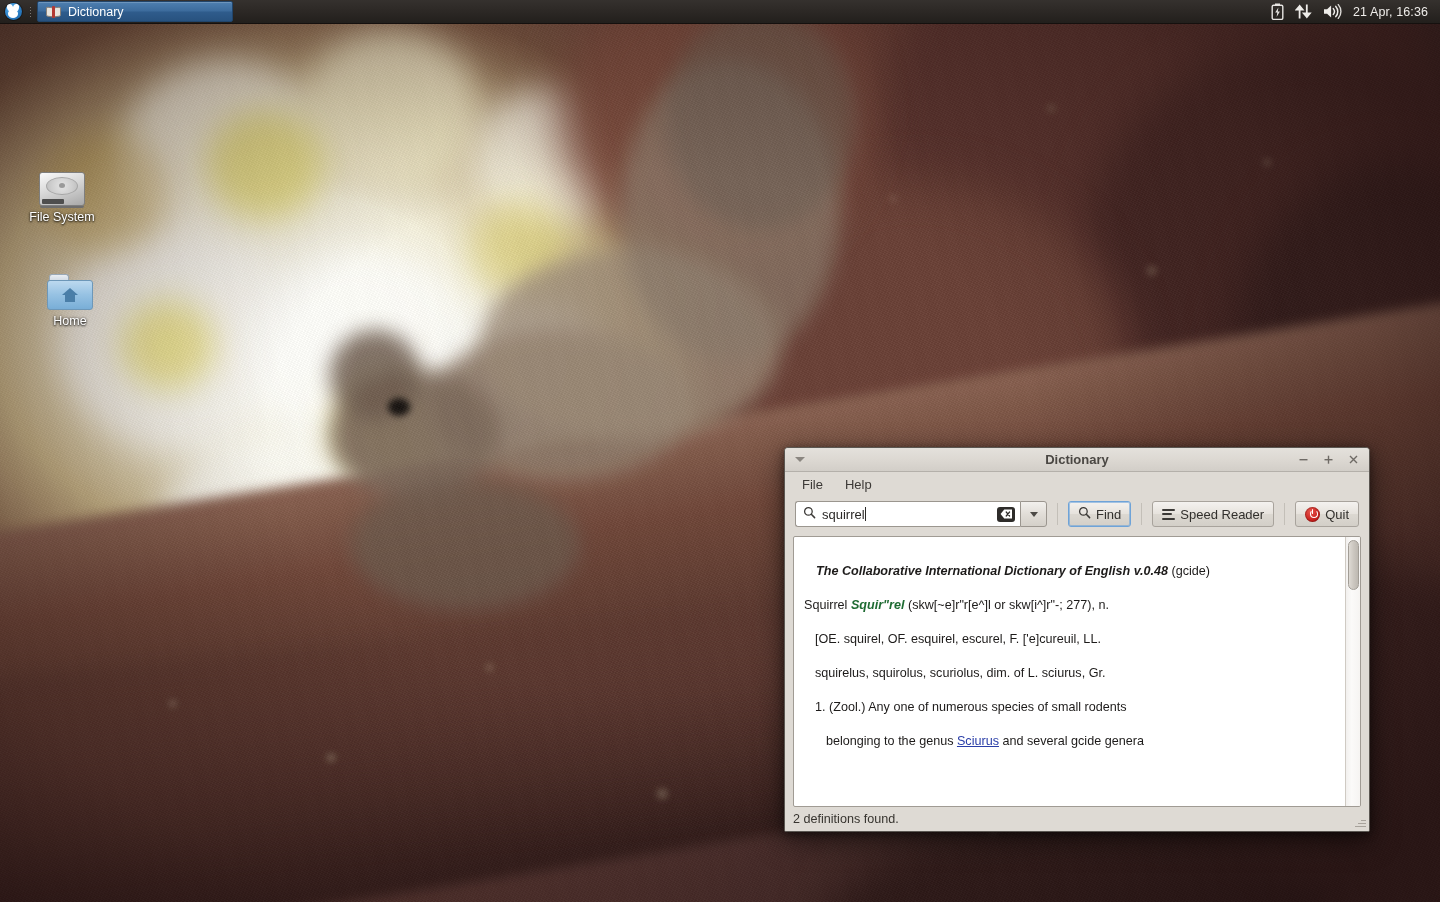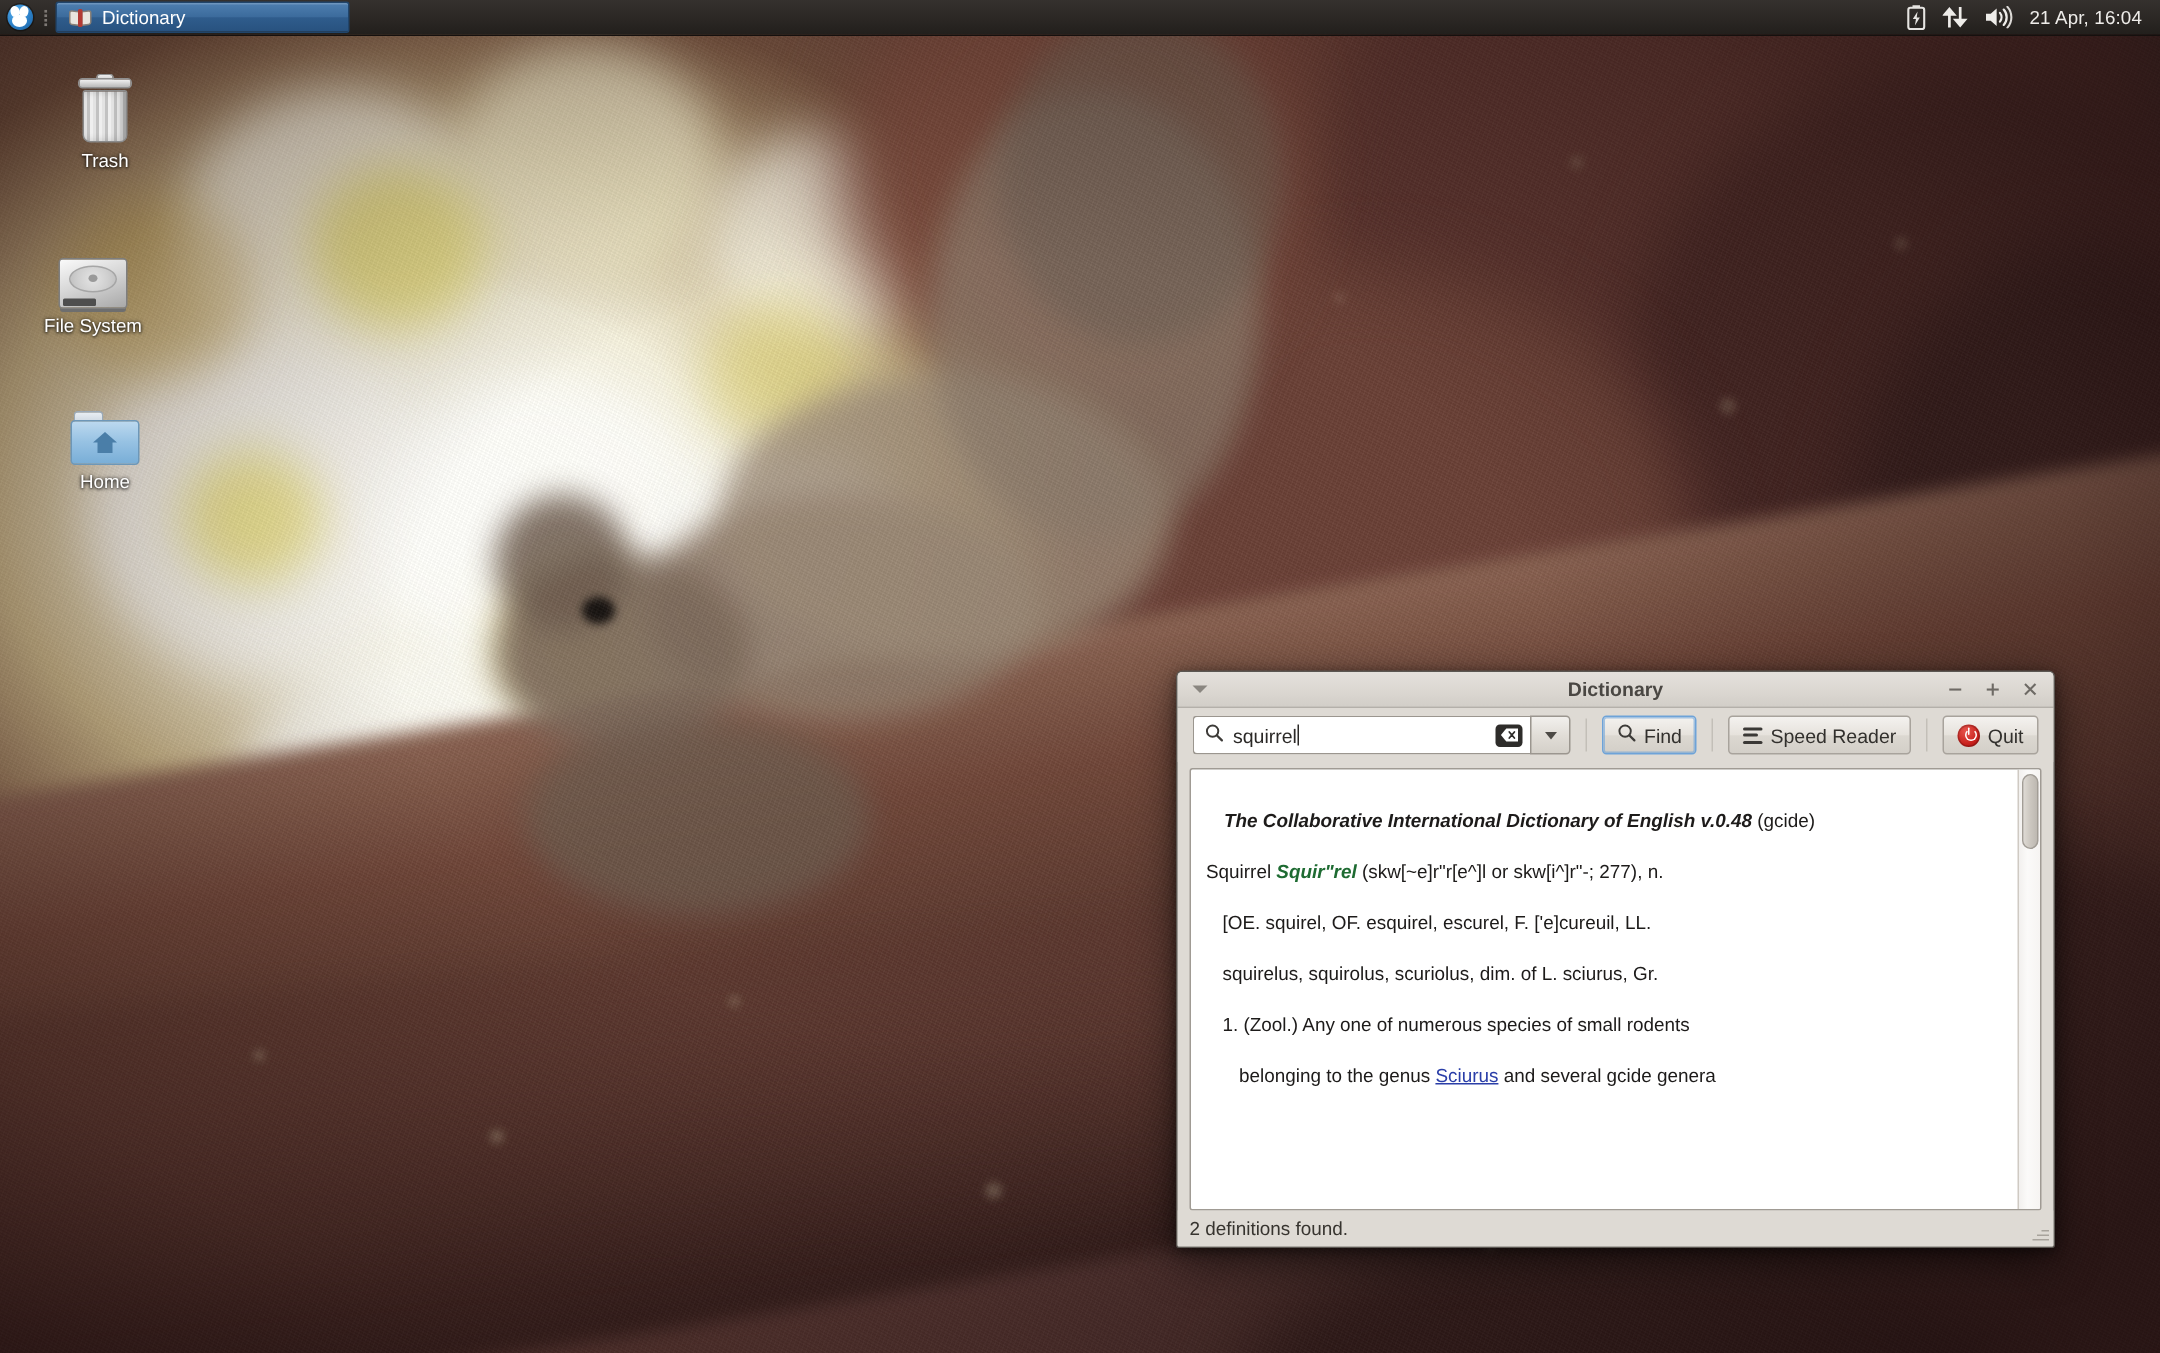--- a/index.html
+++ b/index.html
@@ -419,30 +419,20 @@
     <div class="sq" style="left:665px; top:10px;  width:190px; height:220px; background:#6f6054; opacity:.62;"></div>
     <div class="sq" style="left:350px; top:480px; width:230px; height:130px; background:#6b5a4d; opacity:.75;"></div>
     <div class="sq" style="left:330px; top:330px; width:90px;  height:90px;  background:#6d5b4d; opacity:.85;"></div>
     <div class="sq" style="left:388px; top:398px; width:22px;  height:18px;  background:#14100e; opacity:.95; filter:blur(3px);"></div>
   </div>
 
   <div class="wp-layer speckle"></div>
   <div class="wp-layer grain"></div>
   <div class="wp-layer vignette"></div>
 
-  <div class="desk-icon" style="left:24px; top:44px;">
-    <div class="glyph">
-      <div class="trash">
-        <div class="handle"></div>
-        <div class="lid"></div>
-        <div class="can"></div>
-      </div>
-    </div>
-    <div class="desk-label">Trash</div>
-  </div>
 
   <div class="desk-icon" style="left:16px; top:154px;">
     <div class="glyph">
       <div class="hdd">
         <div class="body"></div>
         <div class="platter"></div>
         <div class="hub"></div>
         <div class="strip"></div>
       </div>
     </div>
@@ -483,20 +473,24 @@
             </svg>
         </div>
         <div class="tb-btn">
           <svg width="11" height="11" viewBox="0 0 11 11">
               <path d="M2 2 L9 9 M9 2 L2 9" stroke="#6e6a65" stroke-width="1.4" fill="none"></path>
             </svg>
         </div>
       </div>
     </div>
 
+    <div id="menubar">
+      <div class="menu-item">File</div>
+      <div class="menu-item">Help</div>
+    </div>
 
     <div id="toolbar">
       <div class="search-entry">
         <span class="magnifier">
           <svg width="13" height="13" viewBox="0 0 13 13">
             <circle cx="5.4" cy="5.4" r="3.8" stroke="#3d3b38" stroke-width="1.3" fill="none"></circle>
             <path d="M8.3 8.3 L11.6 11.6" stroke="#3d3b38" stroke-width="1.5" stroke-linecap="round"></path>
           </svg>
         </span>
         <span class="entry-text"><span>squirrel</span><span class="caret"></span></span>
@@ -610,15 +604,15 @@
       </svg>
     </span>
     <span class="tray-icon">
       <svg width="19" height="15" viewBox="0 0 19 15">
         <path d="M1 5.2 H4.1 L8.1 1.6 V13.4 L4.1 9.8 H1 Z" fill="#eeece9"></path>
         <path d="M10.3 4.6 A4.6 4.6 0 0 1 10.3 10.4" stroke="#eeece9" stroke-width="1.5" fill="none" stroke-linecap="round"></path>
         <path d="M12.8 2.4 A7.6 7.6 0 0 1 12.8 12.6" stroke="#eeece9" stroke-width="1.5" fill="none" stroke-linecap="round"></path>
         <path d="M15.3 0.6 A10.4 10.4 0 0 1 15.3 14.4" stroke="#eeece9" stroke-width="1.4" fill="none" stroke-linecap="round" opacity=".9"></path>
       </svg>
     </span>
-    <span id="clock">21 Apr, 16:04</span>
+    <span id="clock">21 Apr, 16:36</span>
   </div>
 </div>
 
 </body></html>

